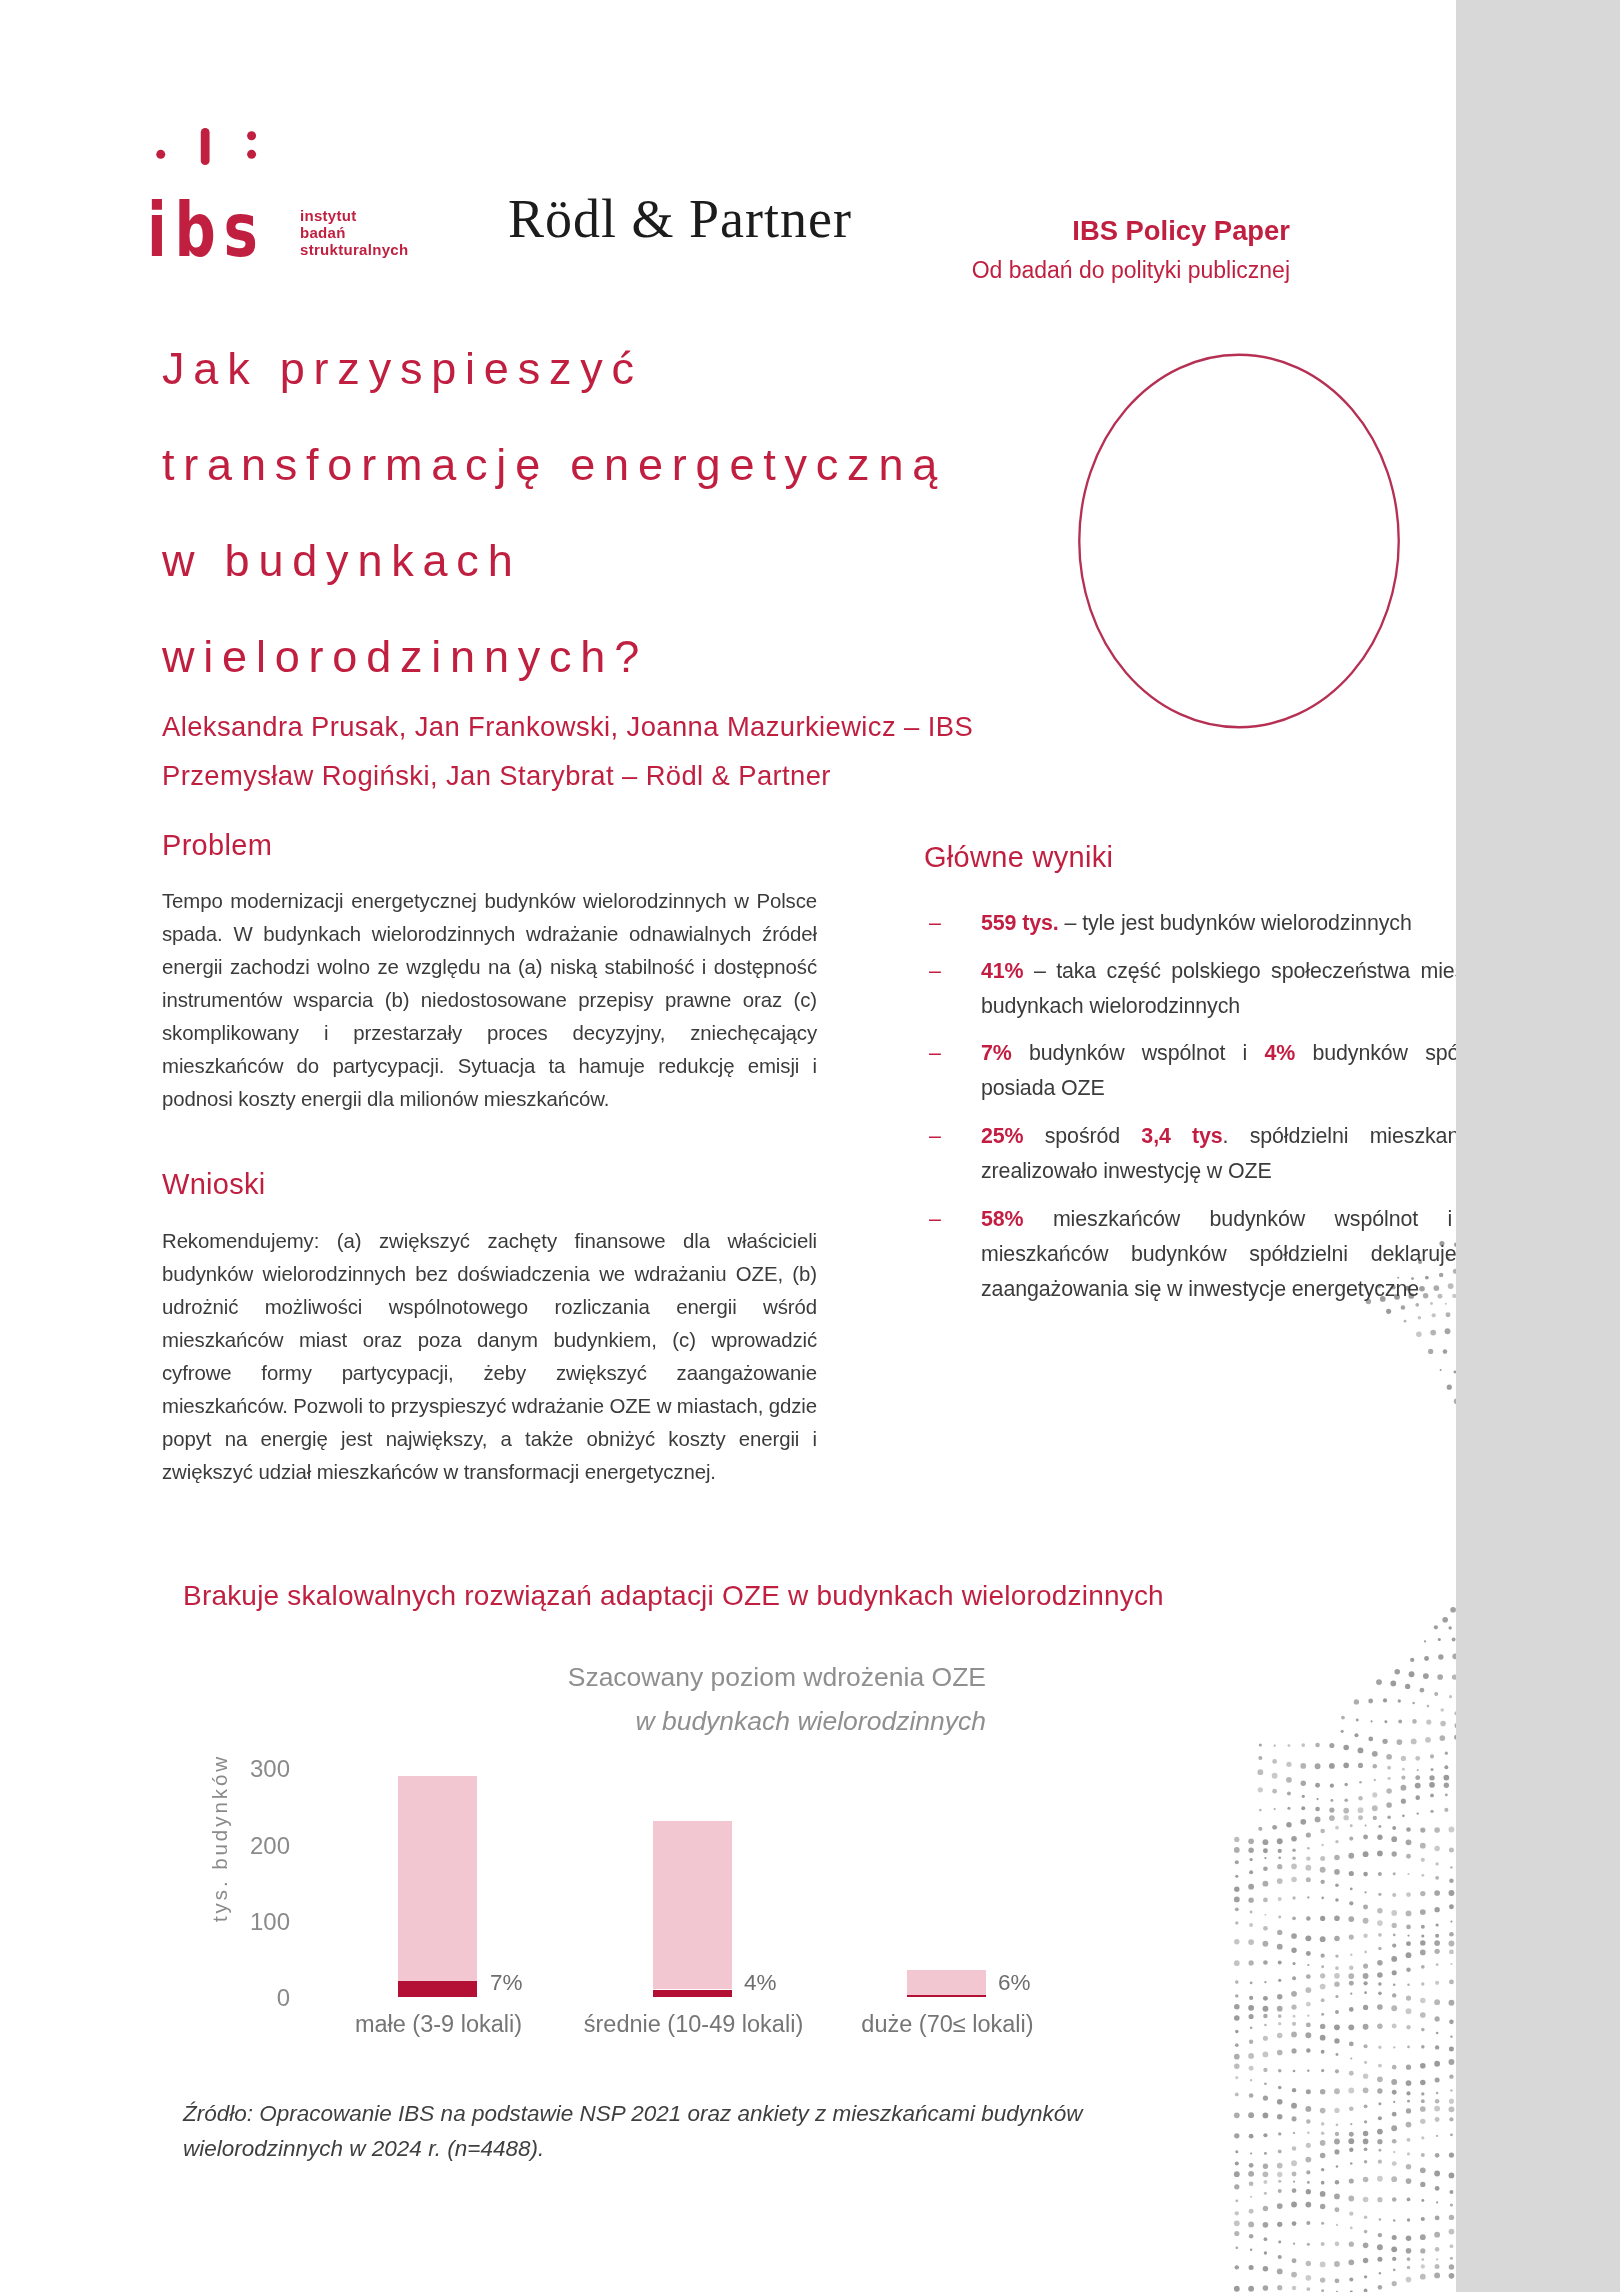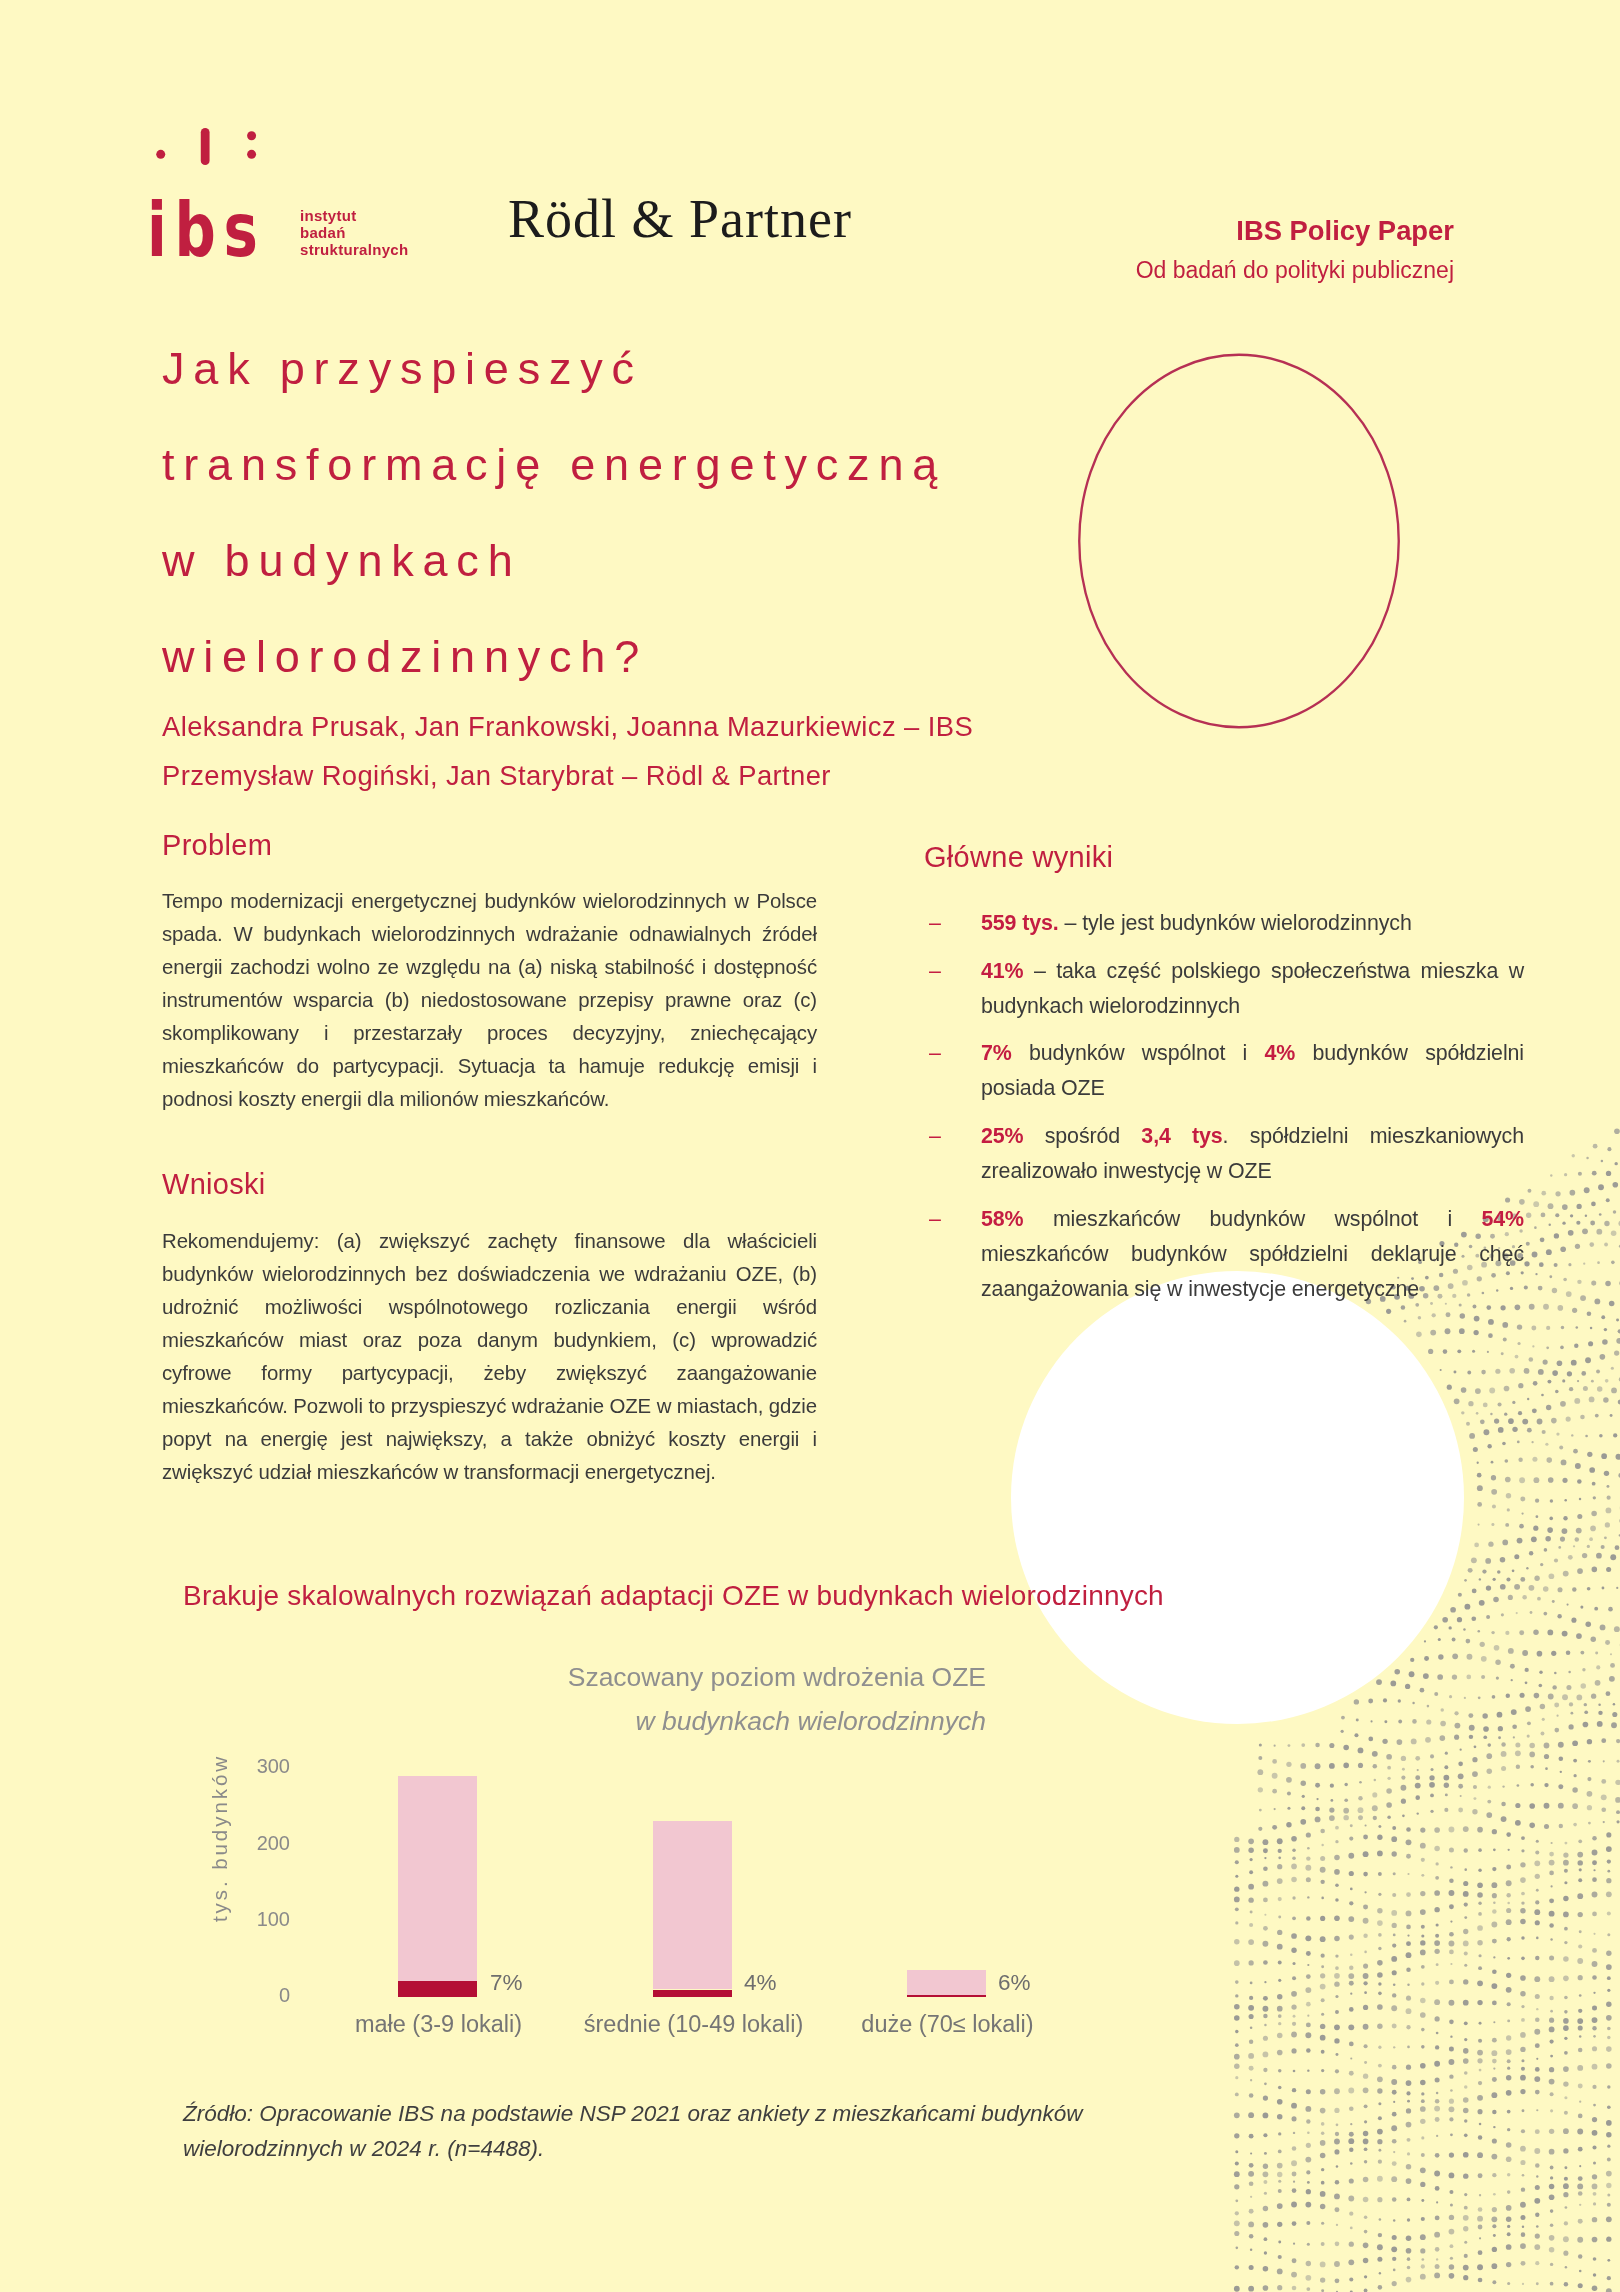--- a/index.html
+++ b/index.html
@@ -1,20 +1,20 @@
 <!DOCTYPE html>
 <html style="--red: #c01f40; --bullet-red: #c41d42; --pink: #f2c7d1; --darkred: #b40f35; --body: #3b3b3b; --cgray: #8f8f8f;"><head>
 <meta charset="utf-8">
 <style>
   :root{
     --red:#c01f40; --bullet-red:#c41d42; --pink:#f2c7d1; --darkred:#b40f35;
     --body:#3b3b3b; --cgray:#8f8f8f;
   }
   html,body{margin:0;padding:0;background:#d8d8d8;}
-  .page{position:relative;width:1620px;height:2293px;background:#fef9c3;overflow:hidden;
+  .page{position:relative;width:1456px;height:2293px;background:#ffffff;overflow:hidden;
         font-family:"Liberation Sans",sans-serif;}
   .abs{position:absolute;}
   .z0{z-index:0}.z1{z-index:1}.z2{z-index:2}
   
   .ibs-letters{font-family:"DejaVu Sans",sans-serif;font-weight:bold;color:var(--red);
                font-size:74px;line-height:74px;letter-spacing:9.8px;
                transform:scaleX(.78);transform-origin:left top;}
   .ibs-sub{color:var(--red);font-weight:bold;font-size:15px;line-height:17px;letter-spacing:0.3px;}
   .rodl{font-family:"Liberation Serif","DejaVu Serif",serif;font-size:54px;color:#1c1c1c;letter-spacing:1px;}
   .policy-block{text-align:right;color:var(--red);}
@@ -27,21 +27,21 @@
   .sec-head{color:var(--red);font-size:29px;font-weight:500;letter-spacing:0.3px;}
   .body-par{color:var(--body);font-size:20.4px;line-height:33px;text-align:justify;letter-spacing:-0.1px;}
   
   .bullet{position:relative;margin-bottom:12.7px;color:var(--body);
           font-size:21.4px;line-height:35px;text-align:justify;padding-left:57px;letter-spacing:-0.1px;}
   .bullet .dash{position:absolute;left:4.9px;top:0;color:var(--bullet-red);font-weight:400;}
   .bred{color:var(--bullet-red);font-weight:bold;}
   
   .chart-heading{color:var(--red);font-size:28px;font-weight:400;letter-spacing:0.2px;}
   .chart-title{color:var(--cgray);font-size:26.5px;line-height:43px;text-align:right;}
-  .tick-label{color:#8a8a8a;font-size:20px;text-align:right;}
+  .tick-label{color:#8a8a8a;font-size:24px;text-align:right;}
   .ylabel{color:#8a8a8a;font-size:20.6px;letter-spacing:2.9px;text-align:center;}
   .pct-label{color:#6e6e6e;font-size:22.5px;}
   .cat-label{color:#757575;font-size:23.5px;text-align:center;}
   .bar-pink{position:absolute;background:var(--pink);}
   .bar-dark{position:absolute;background:var(--darkred);}
   
   .source{color:#3f3f3f;font-size:22.5px;line-height:35px;font-style:italic;}
   .white-circle{width:453px;height:453px;border-radius:50%;background:#ffffff;}
 </style>
 </head>

